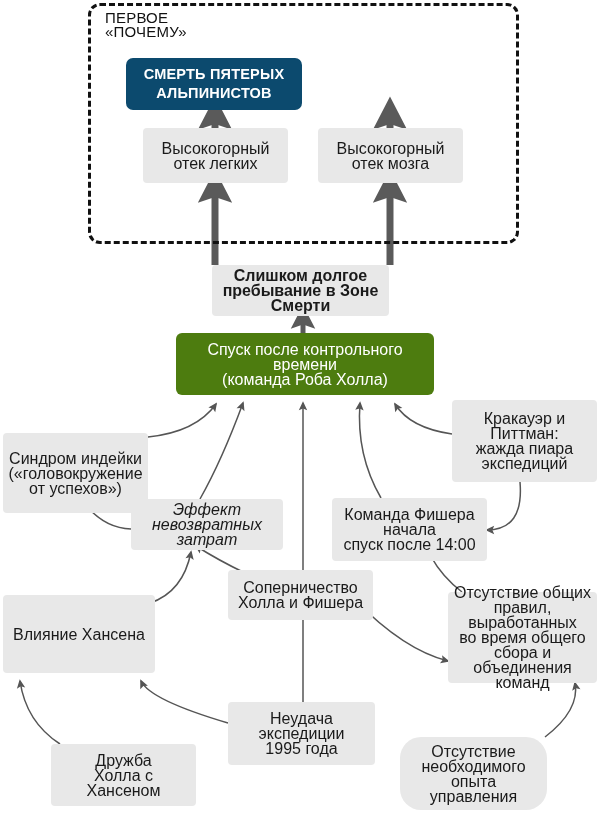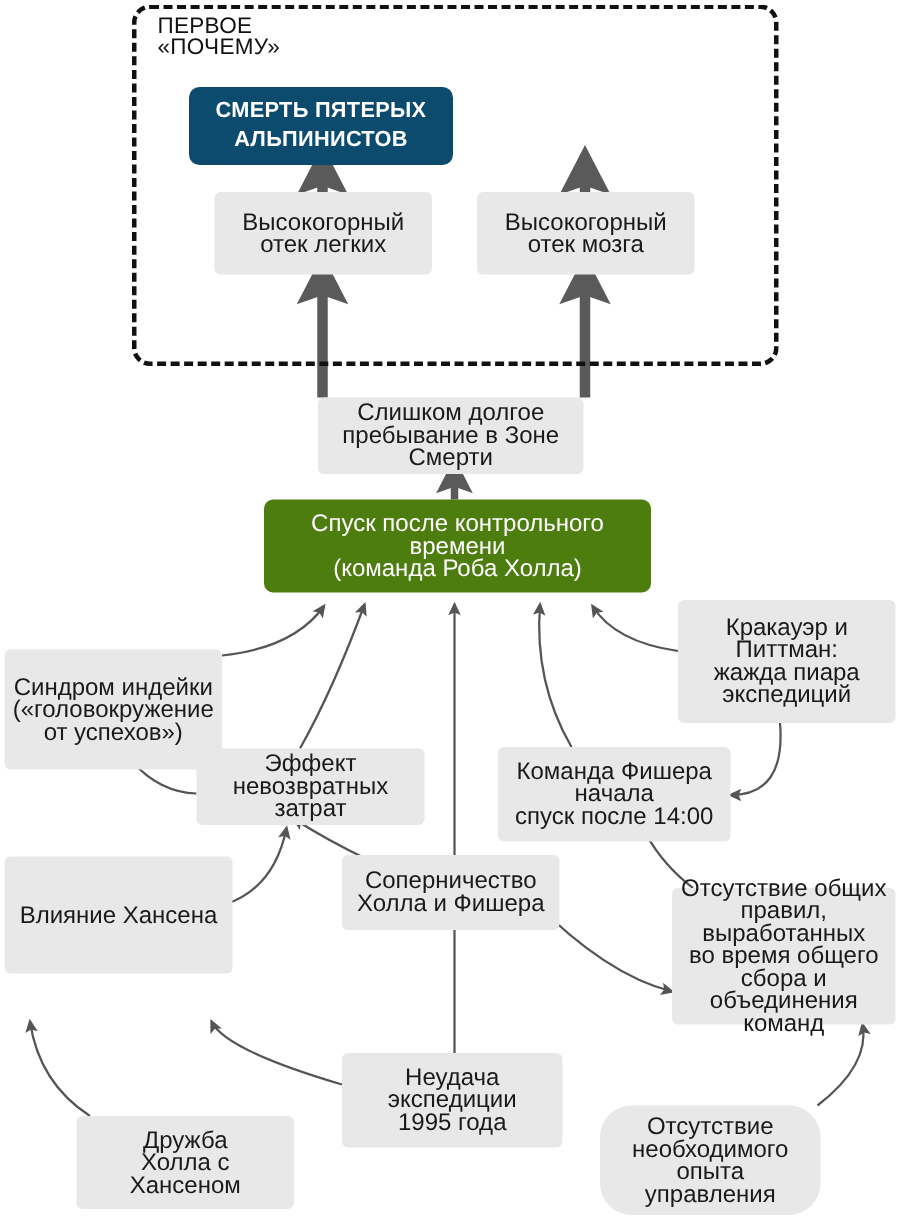--- a/index.html
+++ b/index.html
@@ -157,51 +157,51 @@
 
   <div class="node black" style="left:214px;top:58px;width:176px;height:52px;margin-left:-88px;">СМЕРТЬ ПЯТЕРЫХ
 АЛЬПИНИСТОВ</div>
 
   <div class="node" style="left:143px;top:128px;width:145px;height:55px;">Высокогорный
 отек легких</div>
 
   <div class="node" style="left:318px;top:128px;width:145px;height:55px;">Высокогорный
 отек мозга</div>
 
-  <div class="node" style="left:212px;top:265px;width:177px;height:51px;">Слишком долгое
+  <div class="node" style="left:212px;top:265px;width:177px;height:51px;font-weight:bold;">Слишком долгое
 пребывание в Зоне Смерти</div>
 
   <div class="node dark" style="left:176px;top:333px;width:258px;height:62px;">Спуск после контрольного времени
 (команда Роба Холла)</div>
 
   <div class="node" style="left:3px;top:400px;width:145px;height:80px;margin-top:33px;">Синдром индейки
 («головокружение
 от успехов»)</div>
 
-  <div class="node" style="left:131px;top:499px;width:152px;height:51px;">Эффект невозвратных
+  <div class="node" style="left:131px;top:499px;width:152px;height:51px;font-style:italic;">Эффект невозвратных
 затрат</div>
 
   <div class="node" style="left:452px;top:400px;width:145px;height:82px;">Кракауэр и Питтман:
 жажда пиара
 экспедиций</div>
 
   <div class="node" style="left:332px;top:498px;width:155px;height:63px;">Команда Фишера
 начала
 спуск после 14:00</div>
 
   <div class="node" style="left:228px;top:570px;width:145px;height:50px;">Соперничество
 Холла и Фишера</div>
 
   <div class="node" style="left:448px;top:592px;width:149px;height:91px;">Отсутствие общих
 правил, выработанных
 во время общего
 сбора и объединения
 команд</div>
 
-  <div class="node" style="left:3px;top:571px;width:152px;height:78px;">Влияние Хансена</div>
+  <div class="node" style="left:3px;top:595px;width:152px;height:78px;">Влияние Хансена</div>
 
   <div class="node" style="left:228px;top:702px;width:147px;height:63px;">Неудача экспедиции
 1995 года</div>
 
   <div class="node" style="left:51px;top:744px;width:145px;height:62px;">Дружба
 Холла с Хансеном</div>
 
   <div class="node" style="left:400px;top:737px;width:147px;height:73px;border-radius:21px;">Отсутствие
 необходимого
 опыта управления</div>

